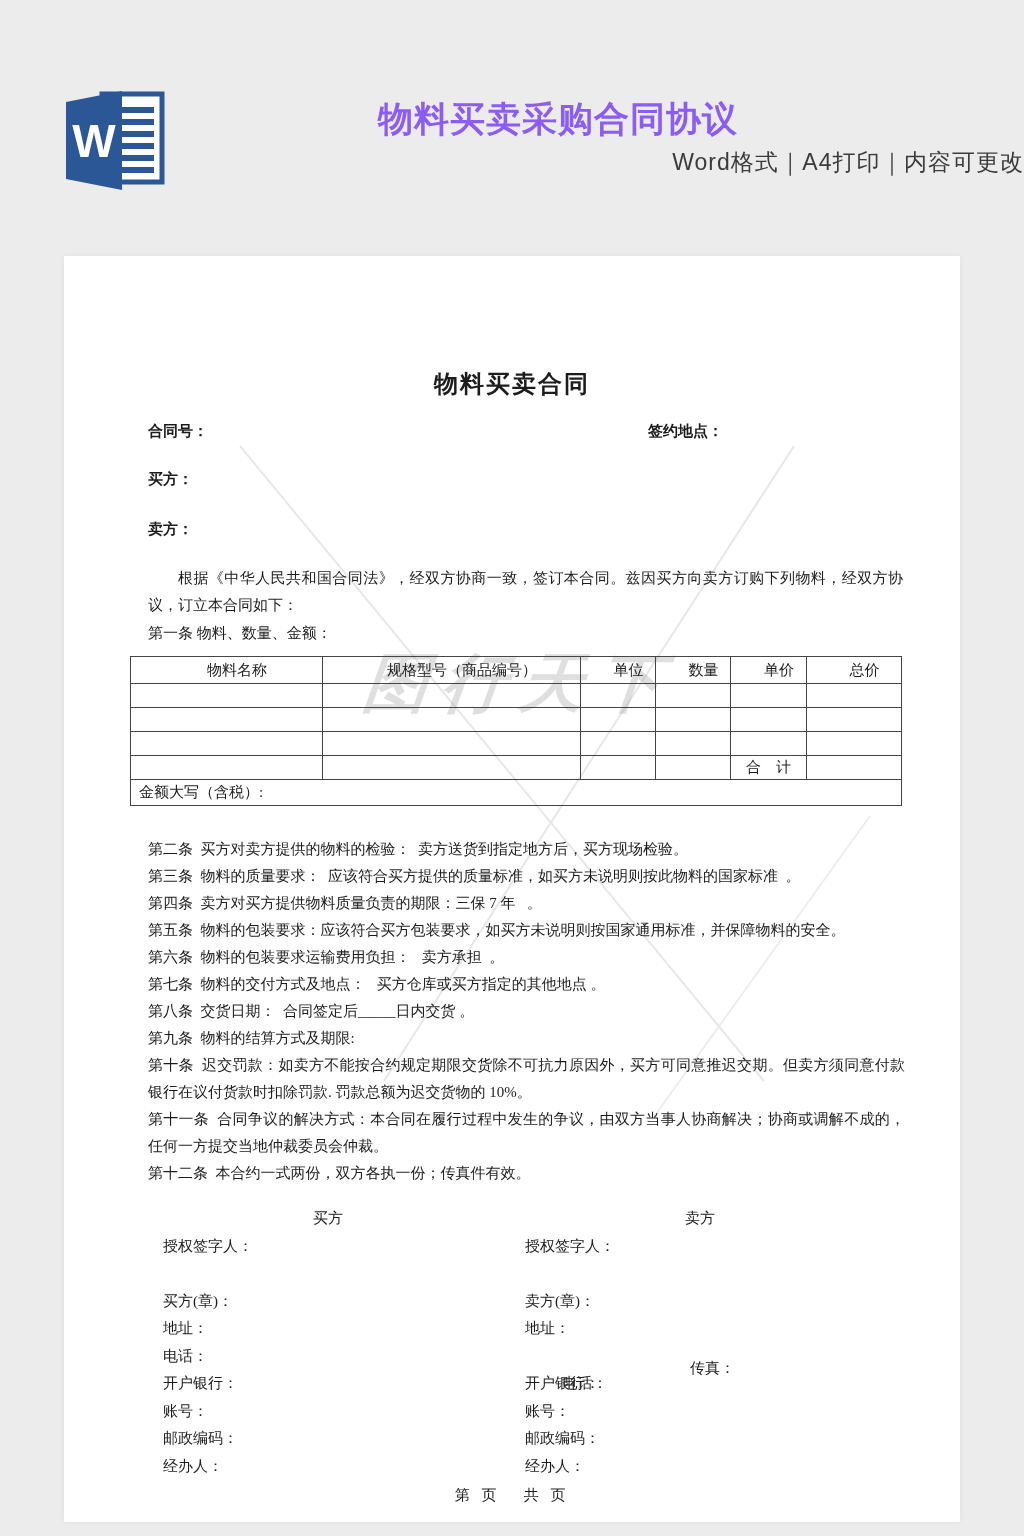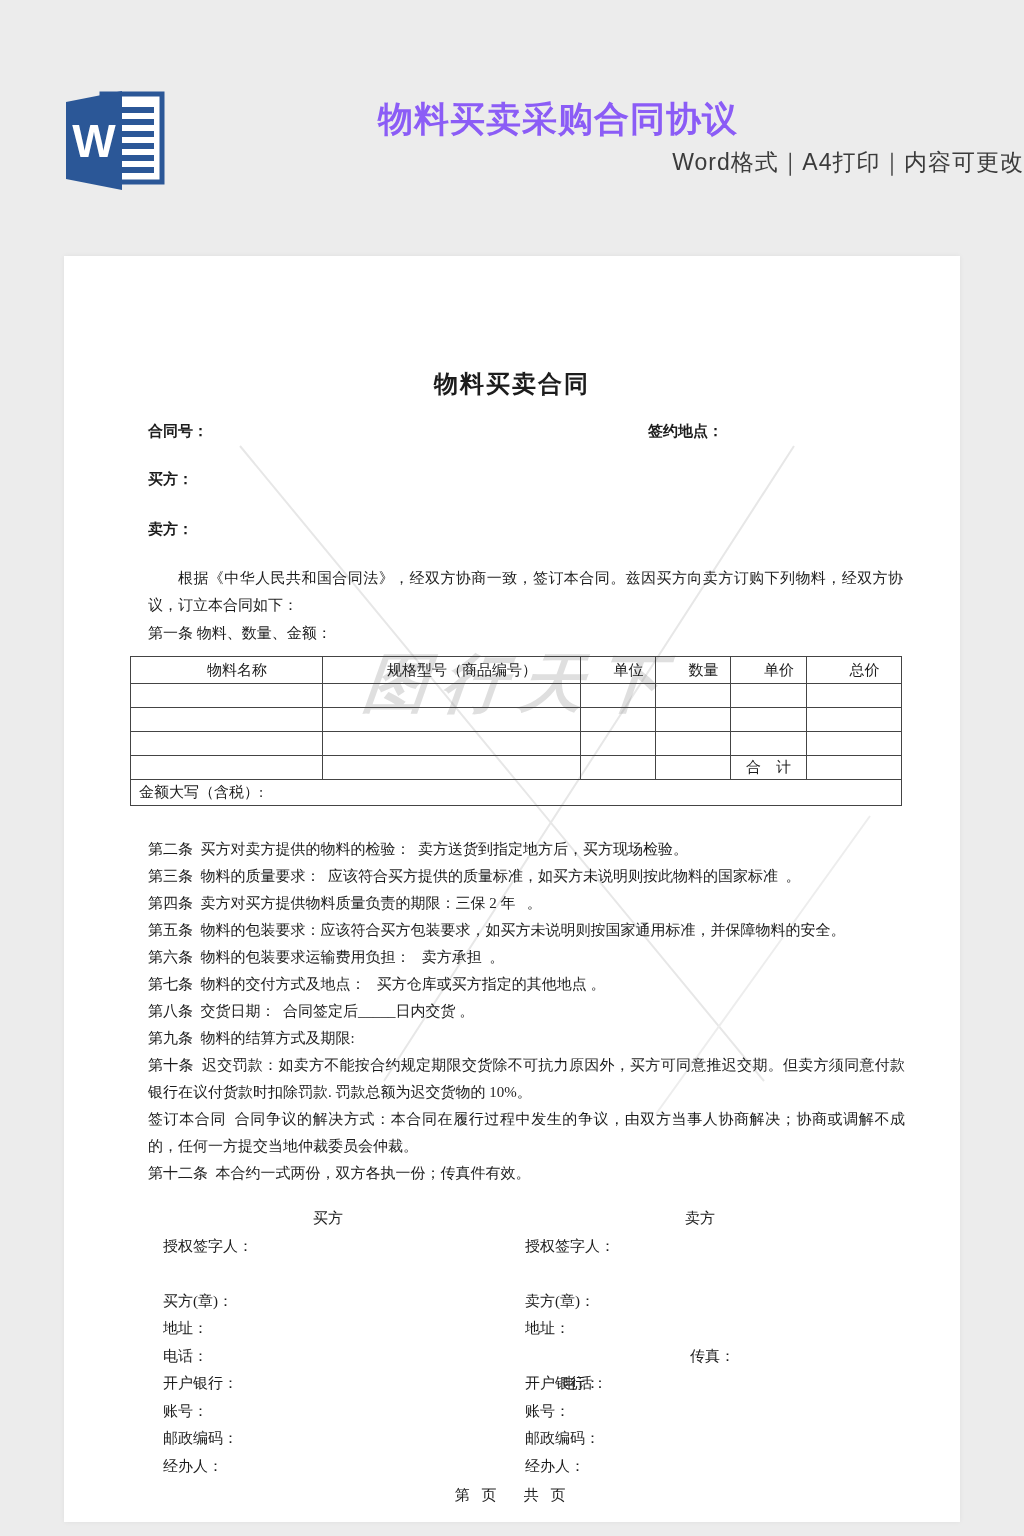--- a/index.html
+++ b/index.html
@@ -68,21 +68,21 @@
 
   .clauses { margin:30px 55px 0 84px; }
   .clauses .clause { line-height:27px; white-space:pre-wrap; text-align:justify; }
 
   .signature { position:relative; margin-top:18px; height:275px;padding-left:48px; }
   .sig-col { position:absolute; top:0; }
   .sig-col.buyer { left:99px; width:330px; }
   .sig-col.seller { left:461px; width:350px; }
   .sig-line { height:27.5px; line-height:27.5px; position:relative; white-space:pre-wrap; }
   .sig-title { text-align:center; }
-  .fax { position:absolute; left:165px; top:0;text-align:center; }
+  .fax { position:absolute; left:165px; top:12px;text-align:center; }
 
   .page-footer { margin-top:6px; text-align:center; letter-spacing:4px; white-space:pre-wrap; }
 </style>
 </head>
 <body>
 
 <div class="banner">
   <svg class="word-icon" viewBox="0 0 110 110">
     <rect x="42" y="8" width="60" height="88" fill="#ffffff" stroke="#2b5797" stroke-width="5"></rect>
     <rect x="52" y="21" width="42" height="6" fill="#2b5797"></rect>
@@ -173,28 +173,28 @@
       </tr>
       <tr class="amount">
         <td colspan="6">金额大写（含税）:</td>
       </tr>
     </tbody>
       </table>
 
     <div class="clauses">
       <div class="clause">第二条  买方对卖方提供的物料的检验：  卖方送货到指定地方后，买方现场检验。</div>
       <div class="clause">第三条  物料的质量要求：  应该符合买方提供的质量标准，如买方未说明则按此物料的国家标准  。</div>
-      <div class="clause">第四条  卖方对买方提供物料质量负责的期限：三保 2 年   。</div>
+      <div class="clause">第四条  卖方对买方提供物料质量负责的期限：三保 7 年   。</div>
       <div class="clause">第五条  物料的包装要求：应该符合买方包装要求，如买方未说明则按国家通用标准，并保障物料的安全。</div>
       <div class="clause">第六条  物料的包装要求运输费用负担：   卖方承担  。</div>
       <div class="clause">第七条  物料的交付方式及地点：   买方仓库或买方指定的其他地点 。</div>
       <div class="clause">第八条  交货日期：  合同签定后_____日内交货 。</div>
       <div class="clause">第九条  物料的结算方式及期限:</div>
       <div class="clause">第十条  迟交罚款：如卖方不能按合约规定期限交货除不可抗力原因外，买方可同意推迟交期。但卖方须同意付款银行在议付货款时扣除罚款. 罚款总额为迟交货物的 10%。</div>
-      <div class="clause">签订本合同  合同争议的解决方式：本合同在履行过程中发生的争议，由双方当事人协商解决；协商或调解不成的，任何一方提交当地仲裁委员会仲裁。</div>
+      <div class="clause">第十一条  合同争议的解决方式：本合同在履行过程中发生的争议，由双方当事人协商解决；协商或调解不成的，任何一方提交当地仲裁委员会仲裁。</div>
       <div class="clause">第十二条  本合约一式两份，双方各执一份；传真件有效。</div>
     </div>
 
     <div class="signature">
       <div class="sig-col buyer">
         <div class="sig-line sig-title">买方</div>
         <div class="sig-line">授权签字人：</div>
         <div class="sig-line"></div>
         <div class="sig-line">买方(章)：</div>
         <div class="sig-line">地址：</div>

